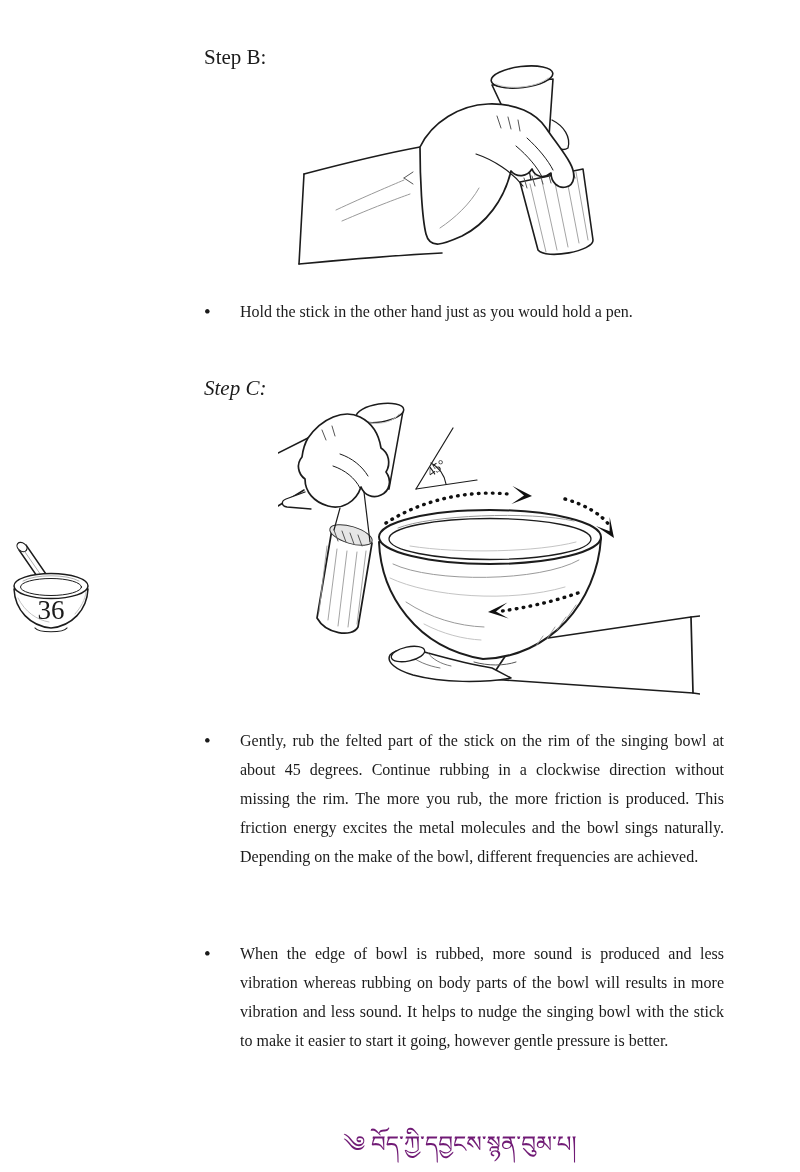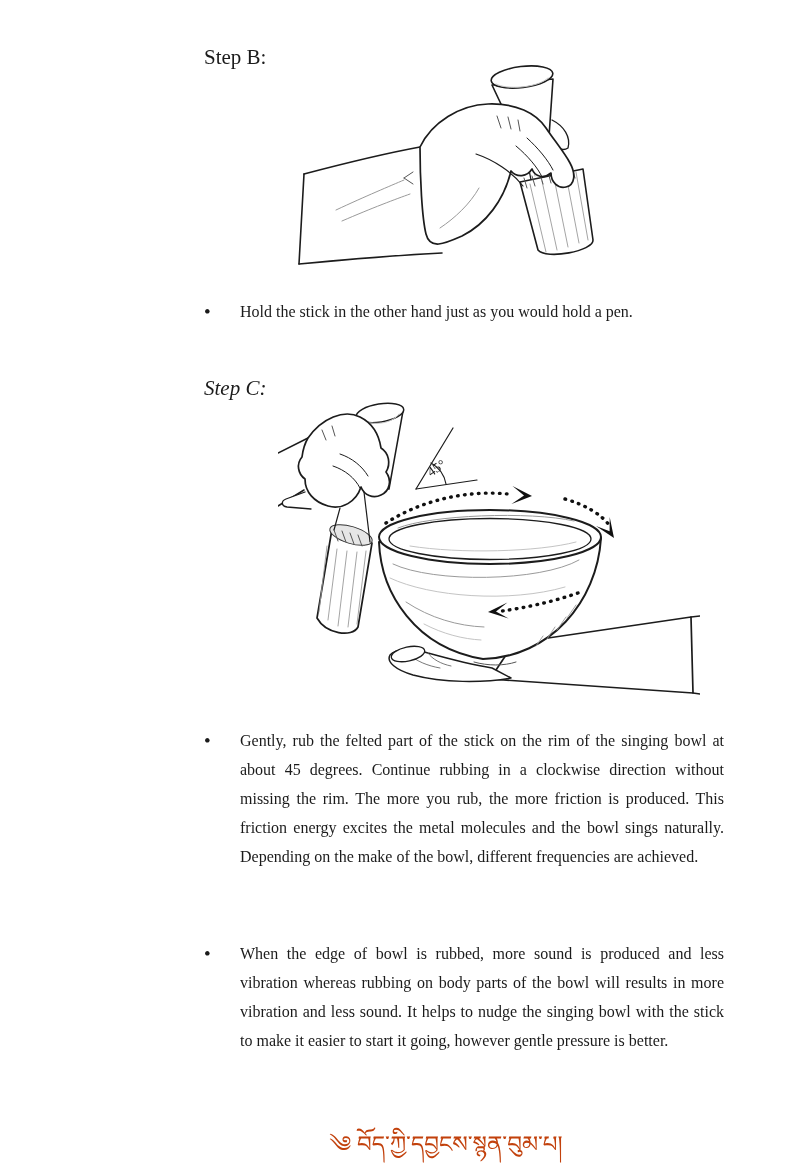--- a/index.html
+++ b/index.html
@@ -8,21 +8,21 @@
     font-family:"Liberation Serif","DejaVu Serif",serif;
     color:#1b1b1b;position:relative;overflow:hidden;
   }
   .abs{position:absolute;}
   .heading{left:204px;font-size:21px;line-height:24px;}
   .bullet-row{left:204px;display:flex;align-items:flex-start;}
   .bullet-marker{flex:0 0 36px;width:36px;font-size:19px;line-height:29px;}
   .bullet-text{display:block;width:484px;font-size:16px;line-height:29px;}
   .justify .bullet-text{text-align:justify;font-family:Liberation Serif, serif;}
   .footer{left:0;top:1118px;width:800px;text-align:center;}
-  .footer-inner{position:relative;left:46px;font-size:23px;color:#c2410c;}
+  .footer-inner{position:relative;left:60px;font-size:23px;color:#701a75;}
   svg{display:block;}
   svg text{font-family:"Liberation Serif","DejaVu Serif",serif;fill:#1b1b1b;}
   .ln{fill:none;stroke:#1c1c1c;stroke-linecap:round;stroke-linejoin:round;}
   .wh{fill:#ffffff;stroke:#1c1c1c;stroke-linecap:round;stroke-linejoin:round;}
   .sh{fill:none;stroke:#9a9a9a;stroke-linecap:round;}
   .sl{fill:none;stroke:#c4c4c4;stroke-linecap:round;}
   .dot{fill:none;stroke:#101010;stroke-width:3.4;stroke-dasharray:0.6 6.4;stroke-linecap:round;}
   .dk{fill:none;stroke:#555;stroke-linecap:round;}
 </style>
 </head>
@@ -142,20 +142,39 @@
         <path class="dot" d="M108,127 C145,103 192,94 230,98"></path>
         <path d="M254,100 L234.5,90 L246,99.6 L233.5,108 Z" fill="#101010"></path>
         <path class="dot" d="M287,103 C308,109 324,119 331,129"></path>
         <path d="M336,142 L318,130 L331.6,135.3 L331.7,121 Z" fill="#101010"></path>
         <path class="dot" d="M300,197 C274,206 246,212 224,215"></path>
         <path d="M210,216 L229.4,206.4 L218,215.4 L230.6,222.4 Z" fill="#101010"></path>
       </g>
     </svg>
   </div>
 
+  <div class="abs" style="left:5px;top:540px;width:92px;height:106px;">
+    <svg width="92" height="106" viewBox="0 0 92 106">
+      <g>
+        <path class="wh" stroke-width="1.4" d="M14,10 L36,42 L43,37 L21,5 Z"></path>
+        <ellipse class="wh" stroke-width="1.2" cx="17" cy="7" rx="5.5" ry="4" transform="rotate(38 17 7)"></ellipse>
+        <path class="sh" stroke-width="0.8" d="M20,12 L38,38"></path>
+      </g>
+      <g>
+        <path class="wh" stroke-width="1.5" d="M9,49 C10,70 25,86 46,88 C67,86 82,70 83,49 L9,49 Z"></path>
+        <path class="sl" stroke-width="1" d="M13,58 C20,72 32,80 44,82"></path>
+        <path class="sl" stroke-width="1" d="M70,74 C76,67 80,60 81,52"></path>
+        <path class="ln" stroke-width="1.2" d="M30,88 C34,93 58,93 62,88"></path>
+        <ellipse class="wh" stroke-width="1.5" cx="46" cy="46" rx="37" ry="12.5"></ellipse>
+        <ellipse class="wh" stroke-width="1" cx="46" cy="47" rx="30.5" ry="8.5"></ellipse>
+        <path class="sh" stroke-width="0.8" d="M18,41 C30,34 62,34 74,41"></path>
+      </g>
+      <text x="46" y="79" text-anchor="middle" font-size="27">36</text>
+    </svg>
+  </div>
 
   <div class="abs bullet-row justify" style="top:726px;">
     <span class="bullet-marker">•</span>
     <span class="bullet-text">Gently, rub the felted part of the stick on the rim of the singing bowl at about 45 degrees. Continue rubbing in a clockwise direction without missing the rim. The more you rub, the more friction is produced. This friction energy excites the metal molecules and the bowl sings naturally. Depending on the make of the bowl, different frequencies are achieved.</span>
   </div>
 
   <div class="abs bullet-row justify" style="top:939px;">
     <span class="bullet-marker">•</span>
     <span class="bullet-text">When the edge of bowl is rubbed, more sound is produced and less vibration whereas rubbing on body parts of the bowl will results in more vibration and less sound. It helps to nudge the singing bowl with the stick to make it easier to start it going, however gentle pressure is better.</span>
   </div>

